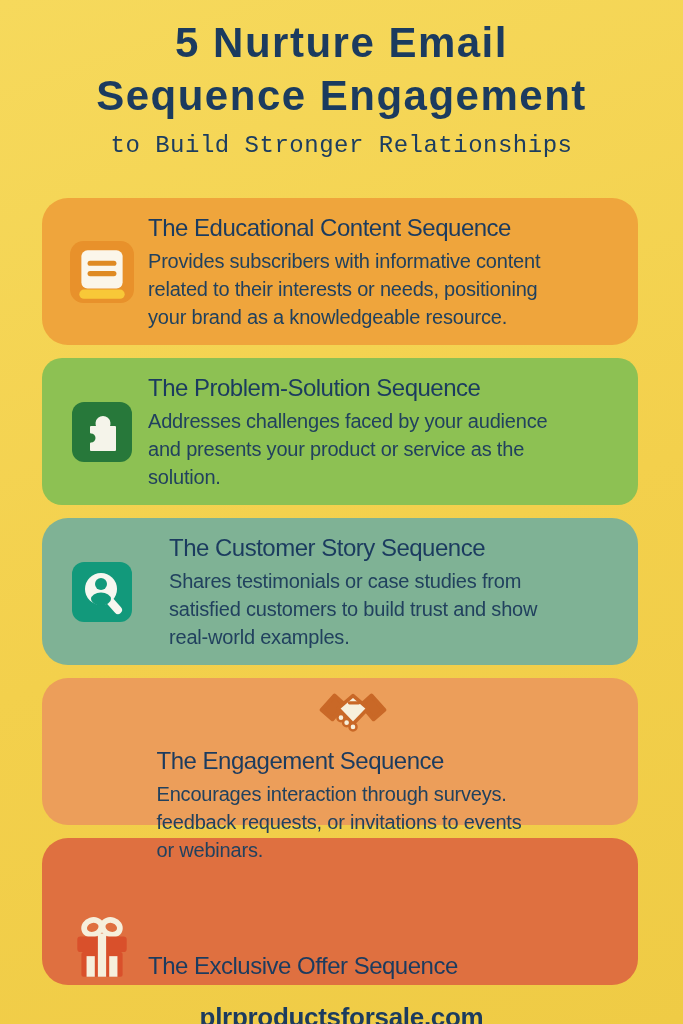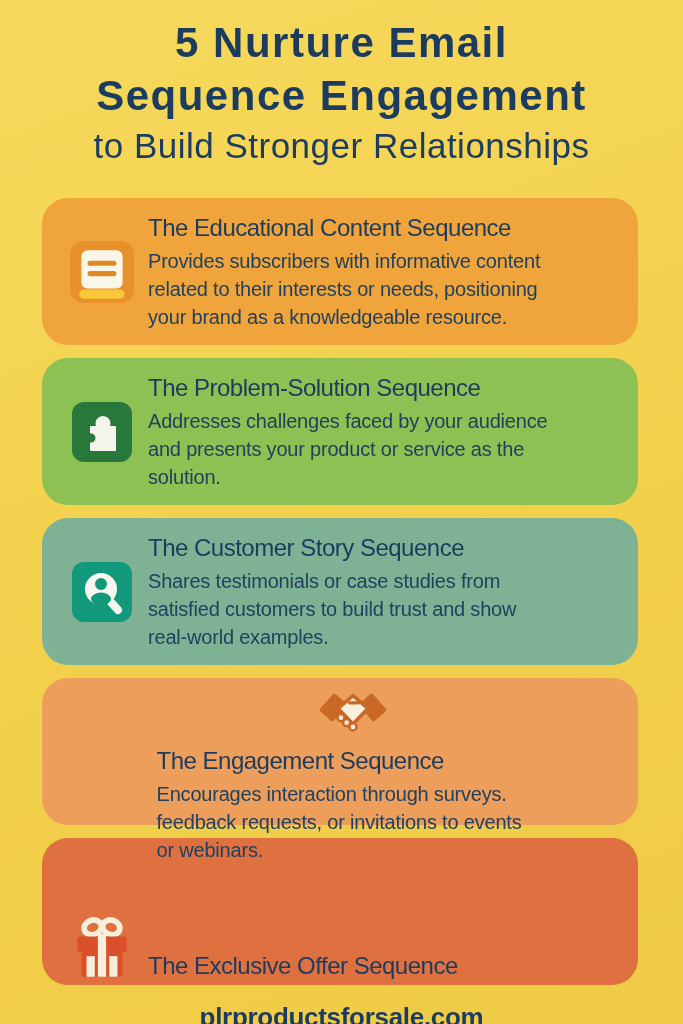--- a/index.html
+++ b/index.html
@@ -22,25 +22,26 @@
     color: #1B3B5F;
   }
   .title-line {
     font-size: 42px;
     font-weight: bold;
     line-height: 53px;
     letter-spacing: 1.5px;
     color: #1B3B5F;
   }
   .subtitle {
-    font-size: 35px;
+    font-size: 24px;
     font-weight: 400;
     line-height: 48px;
     letter-spacing: 0.5px;
     color: #1C3D60;
+    font-family: Liberation Mono, monospace;
   }
   .cards {
     width: 596px;
     margin: 0 45px 0 42px;
   }
   .card {
     height: 147px;
     border-radius: 26px;
     margin-bottom: 13px;
     display: flex;
@@ -113,36 +114,36 @@
         </svg>
       </div>
       <div class="card-text">
         <div class="card-title">The Educational Content Sequence</div>
         <div class="card-body">Provides subscribers with informative content
 related to their interests or needs, positioning
 your brand as a knowledgeable resource.</div>
       </div>
     </div>
 
-    <div class="card" style="background-color: rgb(141, 193, 83);">
+    <div class="card" style="background-color: rgb(141, 193, 83); border-radius: 20px;">
       <div class="icon-wrap">
         <svg width="64" height="64" viewBox="0 0 64 64" aria-hidden="true">
           <rect x="2" y="2" width="60" height="60" rx="12" fill="#27783A"></rect>
           <path d="M21 27 h6.5 a6.5 6.5 0 1 1 11 0 H45 v23 H21 v-6.5 a5.5 5.5 0 1 0 0 -11 z" fill="#F5F4EA" stroke="#F5F4EA" stroke-width="2" stroke-linejoin="round"></path>
         </svg>
       </div>
       <div class="card-text">
         <div class="card-title">The Problem-Solution Sequence</div>
         <div class="card-body">Addresses challenges faced by your audience
 and presents your product or service as the
 solution.</div>
       </div>
     </div>
 
-    <div class="card" style="background-color: rgb(127, 178, 149);">
+    <div class="card" style="background-color: rgb(127, 178, 149); gap: 21px;">
       <div class="icon-wrap">
         <svg width="64" height="64" viewBox="0 0 64 64" aria-hidden="true">
           <rect x="2" y="2" width="60" height="60" rx="12" fill="#12997B"></rect>
           <circle cx="31" cy="29" r="16" fill="#F7F7F0"></circle>
           <path d="M40 41 L48 50" stroke="#F7F7F0" stroke-width="8" stroke-linecap="round"></path>
           <circle cx="31" cy="24" r="6" fill="#12997B"></circle>
           <ellipse cx="31" cy="39" rx="10" ry="6.5" fill="#12997B"></ellipse>
         </svg>
       </div>
       <div class="card-text">

